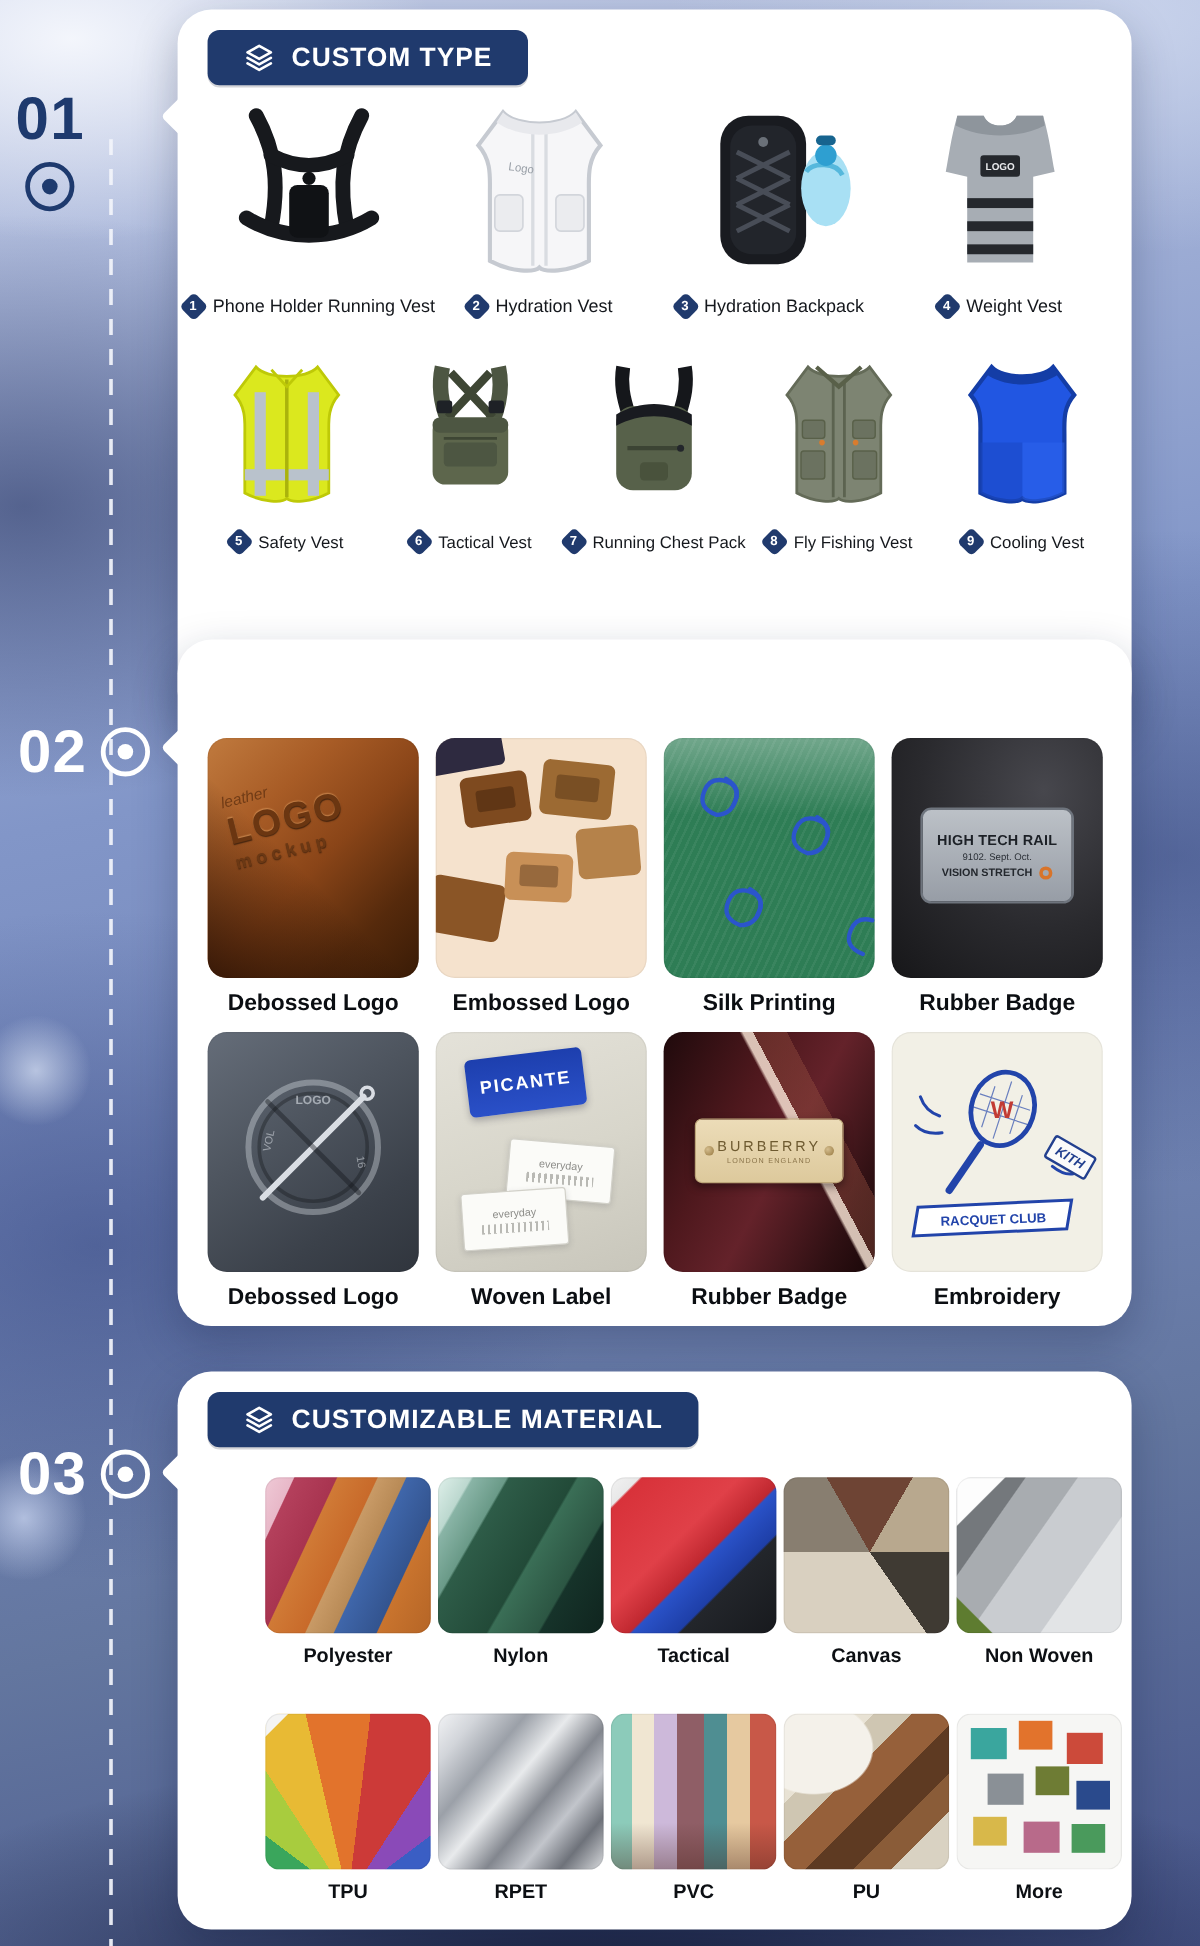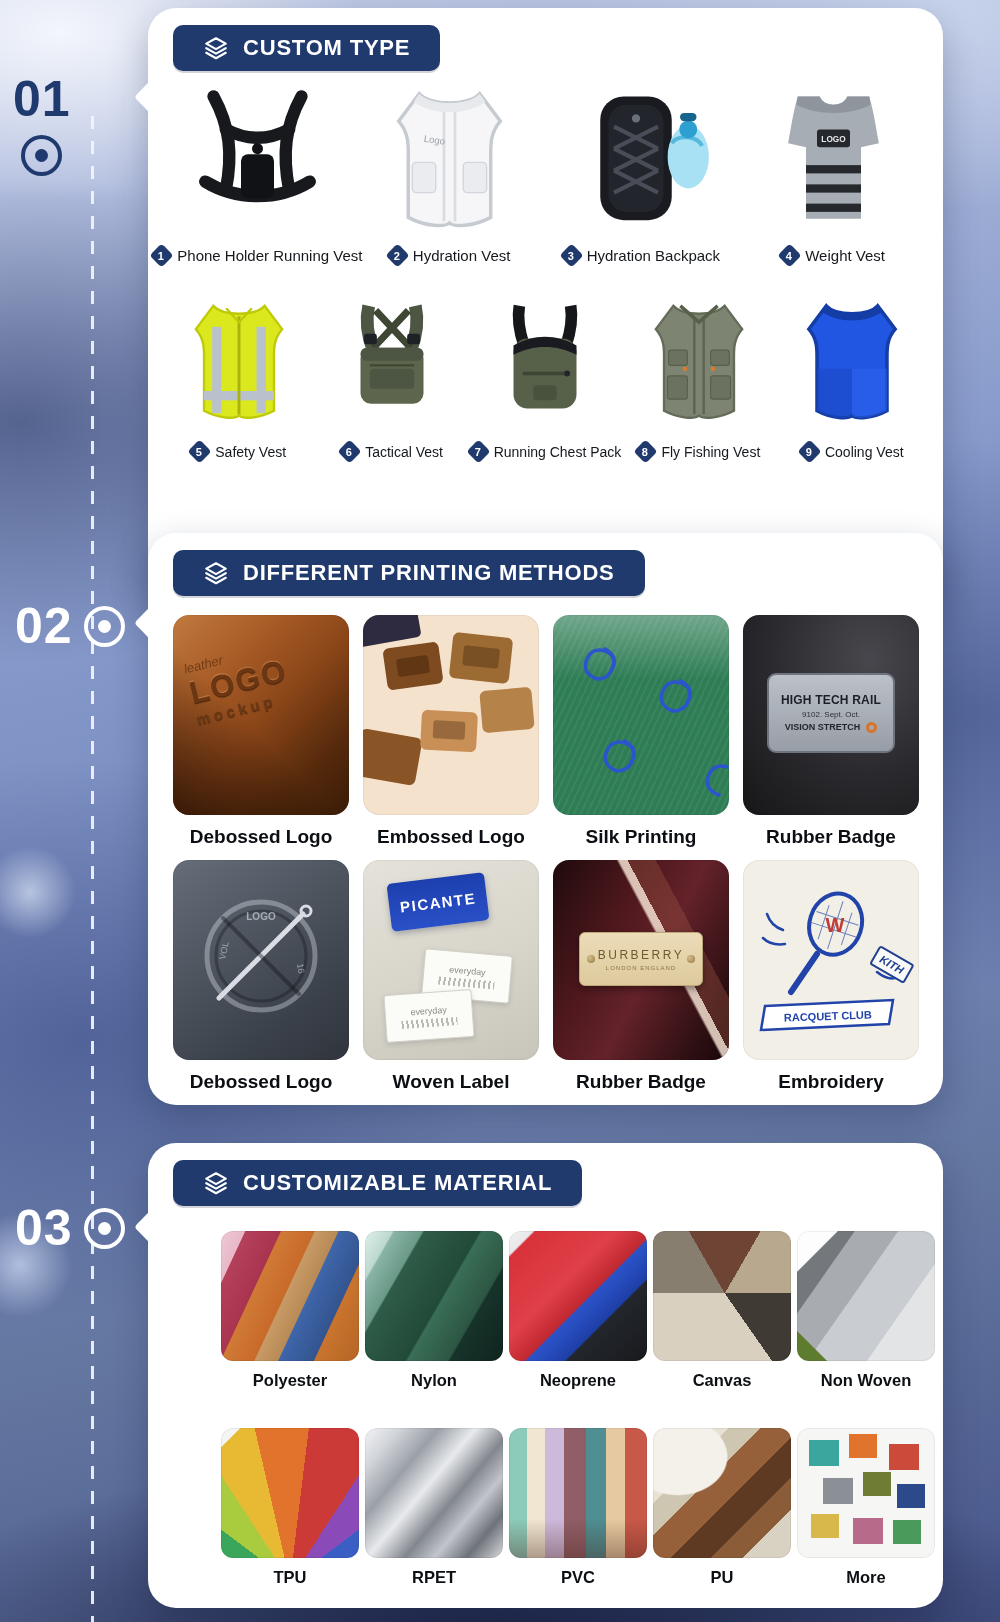--- a/index.html
+++ b/index.html
@@ -344,28 +344,20 @@
               <span>9</span>
             </span>
           <span>Cooling Vest</span>
         </div>
       </div>
     </div>
   </div>
 
   <div class="card" id="card2">
     <div class="notch"></div>
-    <div class="pill">
-      <svg width="26" height="26" viewBox="0 0 24 24" fill="none" stroke="#ffffff" stroke-width="2" stroke-linejoin="round" stroke-linecap="round">
-          <path d="M12 3 L21 8 L12 13 L3 8 Z"></path>
-          <path d="M3 12.2 L12 17.2 L21 12.2"></path>
-          <path d="M3 16.4 L12 21.4 L21 16.4"></path>
-        </svg>
-      <span>DIFFERENT PRINTING METHODS</span>
-    </div>
 
     <div class="prow" id="prow1">
       <div class="pitem">
         <div class="ptile t-deb1">
           <div class="deb1-txt">
             <div class="deb1-script">leather</div>
             <div class="deb1-logo">LOGO</div>
             <div class="deb1-mock">mockup</div>
           </div>
         </div>
@@ -505,21 +497,21 @@
       <div class="mitem">
         <div class="mtile m-poly"></div>
         <div class="mlabel">Polyester</div>
       </div>
       <div class="mitem">
         <div class="mtile m-nylon"></div>
         <div class="mlabel">Nylon</div>
       </div>
       <div class="mitem">
         <div class="mtile m-neo"></div>
-        <div class="mlabel">Neoprene</div>
+        <div class="mlabel">Tactical</div>
       </div>
       <div class="mitem">
         <div class="mtile m-canvas"></div>
         <div class="mlabel">Canvas</div>
       </div>
       <div class="mitem">
         <div class="mtile m-nonw"></div>
         <div class="mlabel">Non Woven</div>
       </div>
     </div>

